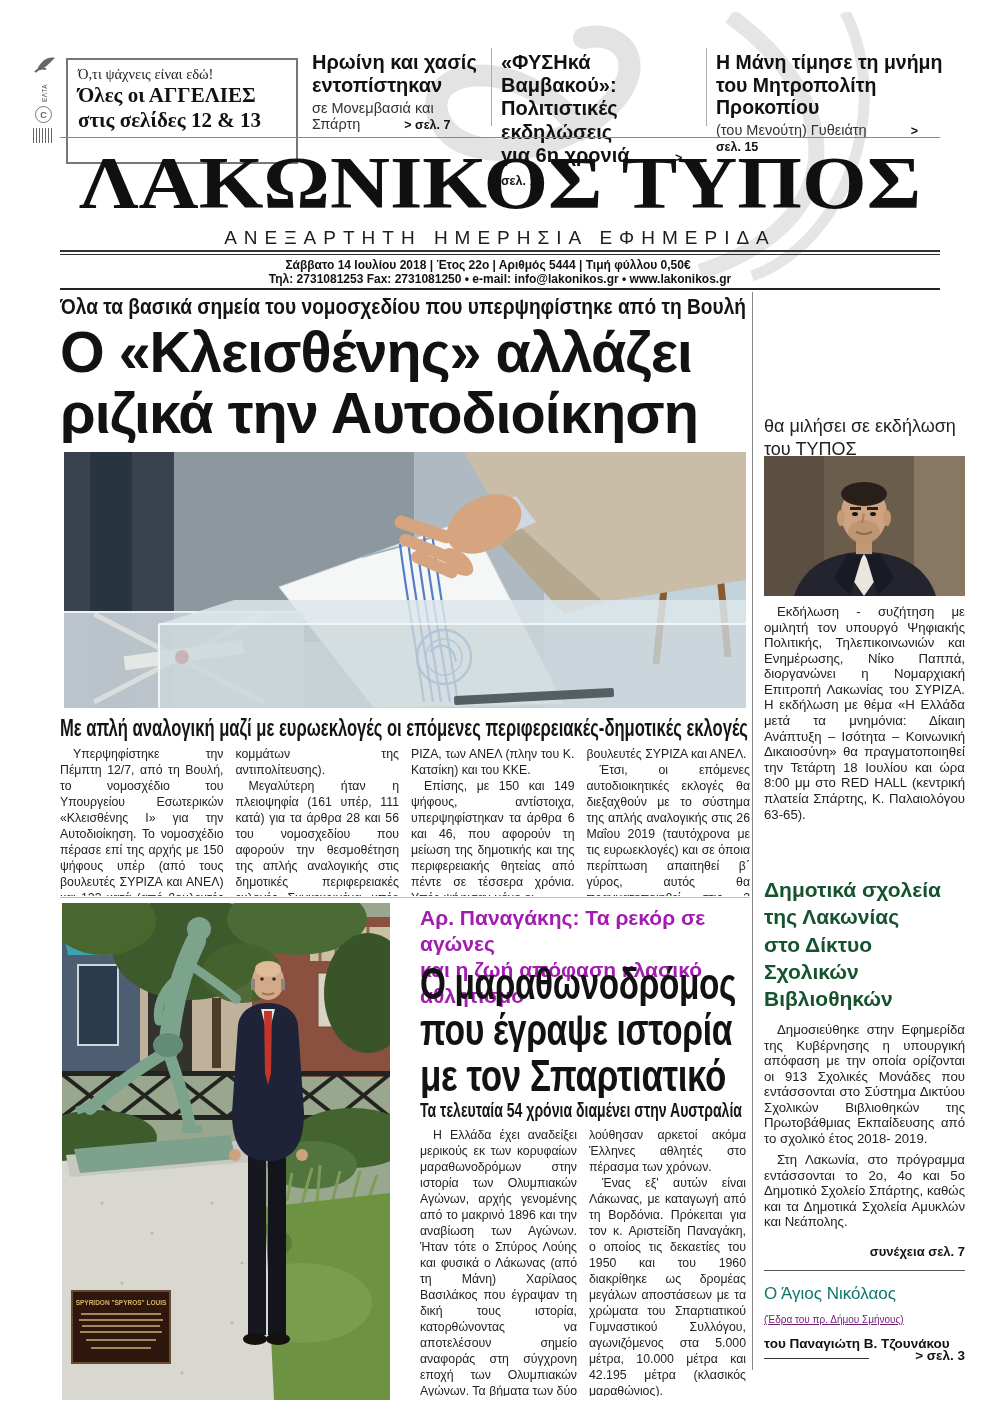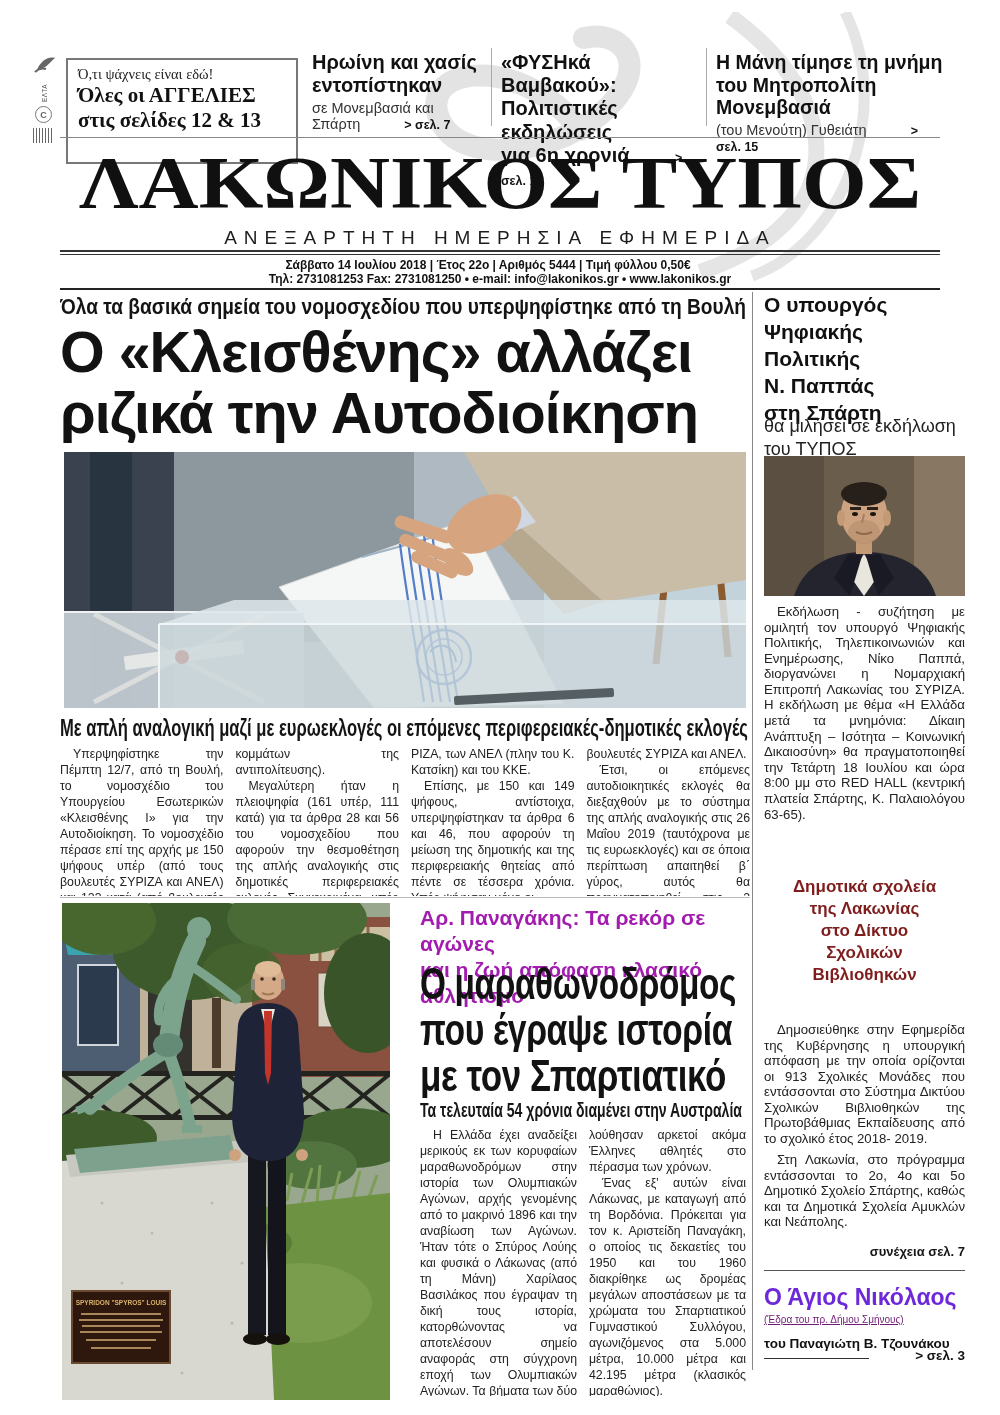--- a/index.html
+++ b/index.html
@@ -34,23 +34,23 @@
   .m-kicker{font-size:21px;font-weight:600;line-height:1.24;color:#a21caf;}
   
   .bt{font-size:12.3px;line-height:1.3;text-align:justify;color:#222;margin:0;}
   .ind{text-indent:13px;}
   .cols{display:flex;gap:12px;overflow:hidden;}
   .col{flex:1;}
   
   .sb-title{font-size:21px;font-weight:700;line-height:1.28;color:#111;}
   .sb-sub{font-size:18px;line-height:1.3;color:#222;}
   .sb-body{font-size:13.2px;line-height:1.18;text-align:justify;color:#222;margin:0;text-indent:13px;}
-  .sb-title2{font-size:17px;font-weight:700;line-height:1.3;color:#7f1d1d;text-align:center;}
+  .sb-title2{font-size:21px;font-weight:700;line-height:1.3;color:#14532d;}
   .sb-more{font-size:13px;font-weight:700;text-align:right;color:#161616;}
-  .ag-title{font-size:23px;font-weight:700;color:#6d28d9;}
+  .ag-title{font-size:17px;font-weight:400;color:#0f766e;}
   .ag-sub{font-size:10px;color:#701a75;text-decoration:underline;}
   .ag-author{font-size:13.5px;font-weight:700;color:#111;}
   .ag-pageline{display:flex;align-items:flex-end;width:201px;}
   .ag-line{flex:1;border-bottom:1.5px solid #333;margin:0 6px 4px 0;}
   
   .elta-label{writing-mode:vertical-rl;transform:rotate(180deg);font-size:6.5px;color:#555;letter-spacing:.5px;}
   .circle-c{width:15px;height:15px;border:1.5px solid #777;border-radius:50%;color:#666;
             font-size:9px;font-weight:700;display:flex;align-items:center;justify-content:center;}
   .barcode{width:20px;height:15px;background:repeating-linear-gradient(90deg,#666 0 1px,#fff 1px 3px);}
 </style>
@@ -96,21 +96,21 @@
     <div class="teaser-bold">Πολιτιστικές εκδηλώσεις</div>
     <div class="teaser-bold">
       <span>για 6η χρονιά</span>
       <span class="pageref">&gt; σελ. 11</span>
     </div>
   </div>
 
   <div class="abs vdiv" style="left:706px;top:48px;height:78px;"></div>
 
   <div class="abs" style="left:716px;top:51px;width:228px;">
-    <div class="teaser-bold small">Η Μάνη τίμησε τη μνήμη του Μητροπολίτη Μονεμβασιά</div>
+    <div class="teaser-bold small">Η Μάνη τίμησε τη μνήμη του Μητροπολίτη Προκοπίου</div>
     <div class="teaser-light">
       <span>(του Μενούτη) Γυθειάτη</span>
       <span class="pageref">&gt; σελ. 15</span>
     </div>
   </div>
 
   <div class="abs hrule" style="left:60px;top:137px;width:880px;"></div>
 
   <svg class="abs" style="left:60px;top:141px;" width="880" height="82" viewBox="0 0 880 82">
     <text x="440" y="67" text-anchor="middle" textLength="842" lengthAdjust="spacingAndGlyphs" class="masthead-title" style="font-family:'Liberation Serif',serif;">ΛΑΚΩΝΙΚΟΣ ΤΥΠΟΣ</text>
@@ -345,26 +345,20 @@
     </div>
     <div class="col">
       <p class="bt">λούθησαν αρκετοί ακόμα Έλληνες αθλητές στο πέρασμα των χρόνων.</p>
       <p class="bt ind">Ένας εξ' αυτών είναι Λάκωνας, με καταγωγή από τη Βορδόνια. Πρόκειται για τον κ. Αριστείδη Παναγάκη, ο οποίος τις δεκαετίες του 1950 και του 1960 διακρίθηκε ως δρομέας μεγάλων αποστάσεων με τα χρώματα του Σπαρτιατικού Γυμναστικού Συλλόγου, αγωνιζόμενος στα 5.000 μέτρα, 10.000 μέτρα και 42.195 μέτρα (κλασικός μαραθώνιος).</p>
 
     </div>
   </div>
 
   <div class="abs vdiv" style="left:752px;top:292px;height:1078px;border-color:#888;"></div>
 
-  <div class="abs sb-title" style="left:764px;top:292px;width:201px;">
-    <div>Ο υπουργός</div>
-    <div>Ψηφιακής Πολιτικής</div>
-    <div>Ν. Παππάς</div>
-    <div>στη Σπάρτη</div>
-  </div>
   <div class="abs sb-sub" style="left:764px;top:402px;width:201px;margin-top:13px;">
     <div>θα μιλήσει σε εκδήλωση</div>
     <div>του ΤΥΠΟΣ</div>
   </div>
 
   <svg class="abs" style="left:764px;top:456px;" width="201" height="140" viewBox="0 0 201 140">
     <rect width="201" height="140" fill="#6b5d4c"></rect>
     <rect x="0" y="0" width="60" height="140" fill="#5a4f41"></rect>
     <rect x="150" y="0" width="51" height="140" fill="#8d7d67" opacity="0.85"></rect>
     <path d="M30,140 C40,108 70,96 100,96 C132,96 162,108 172,140 Z" fill="#23242e"></path>

